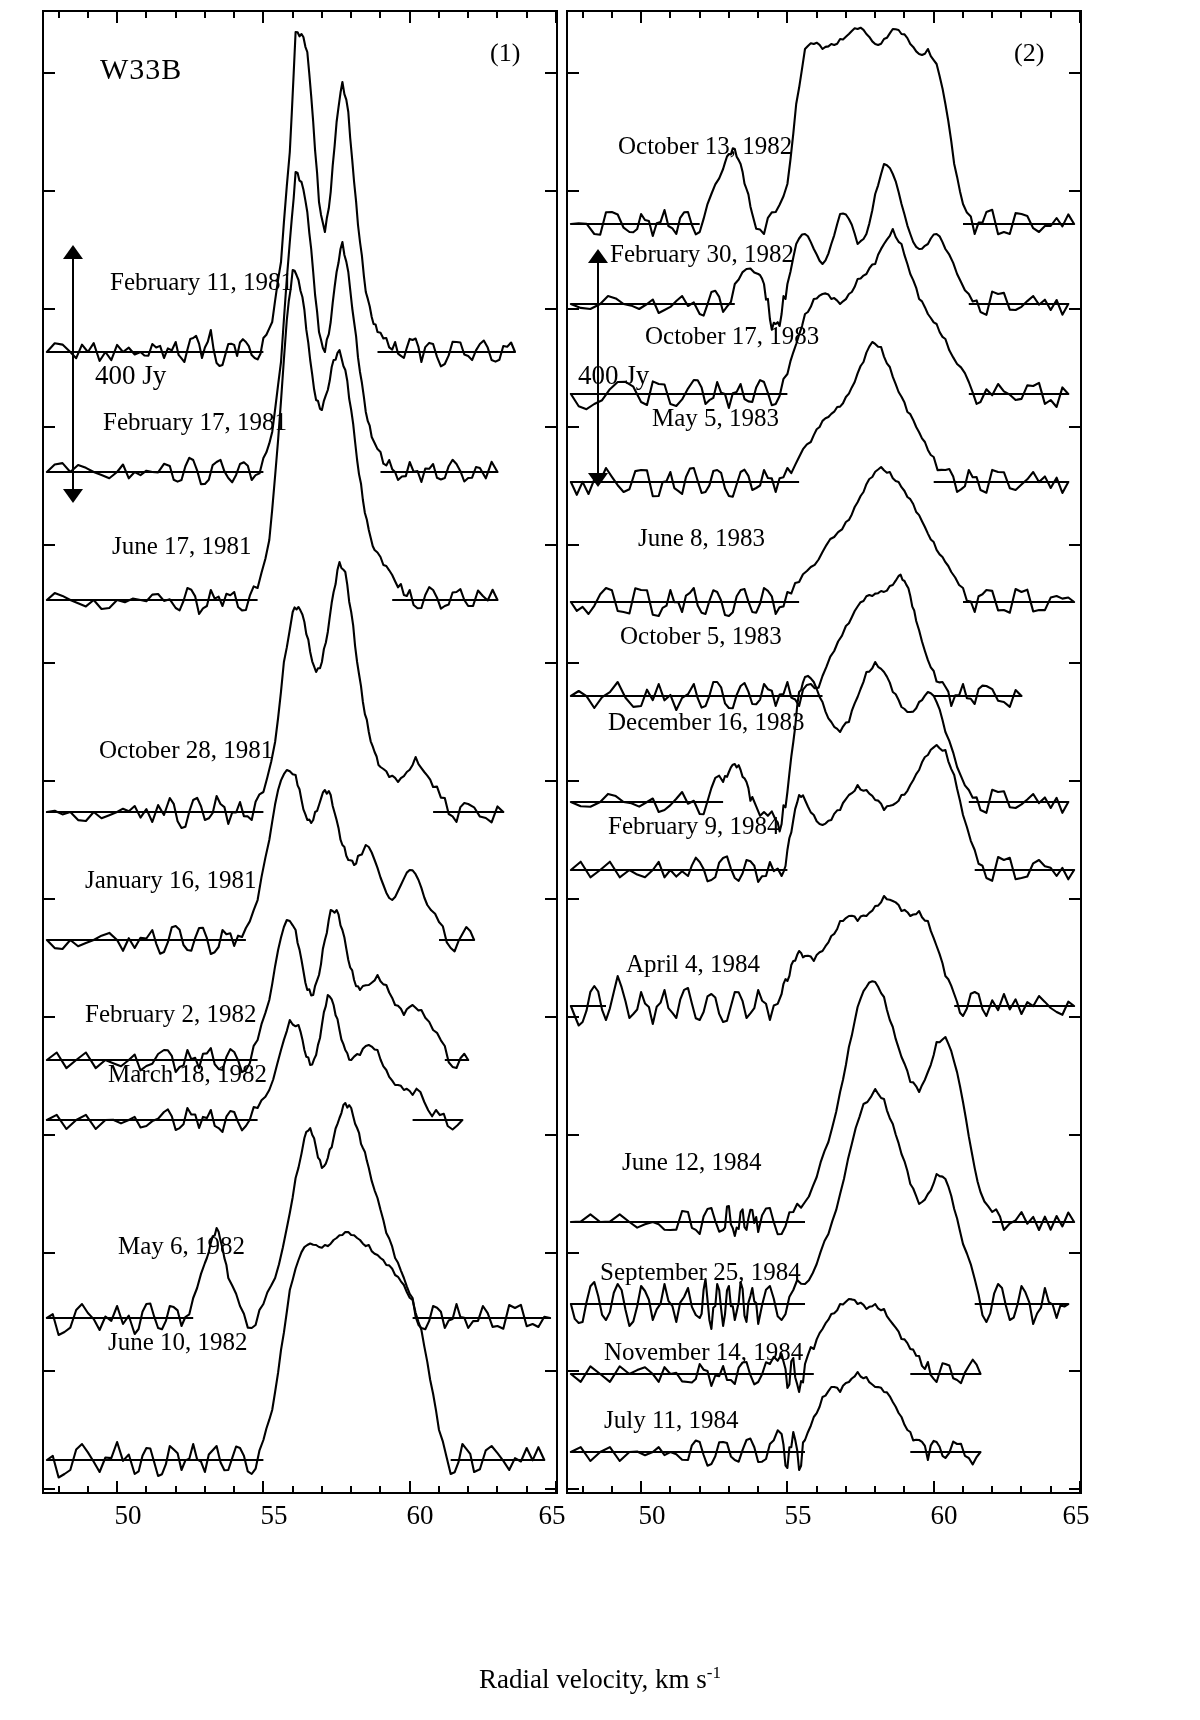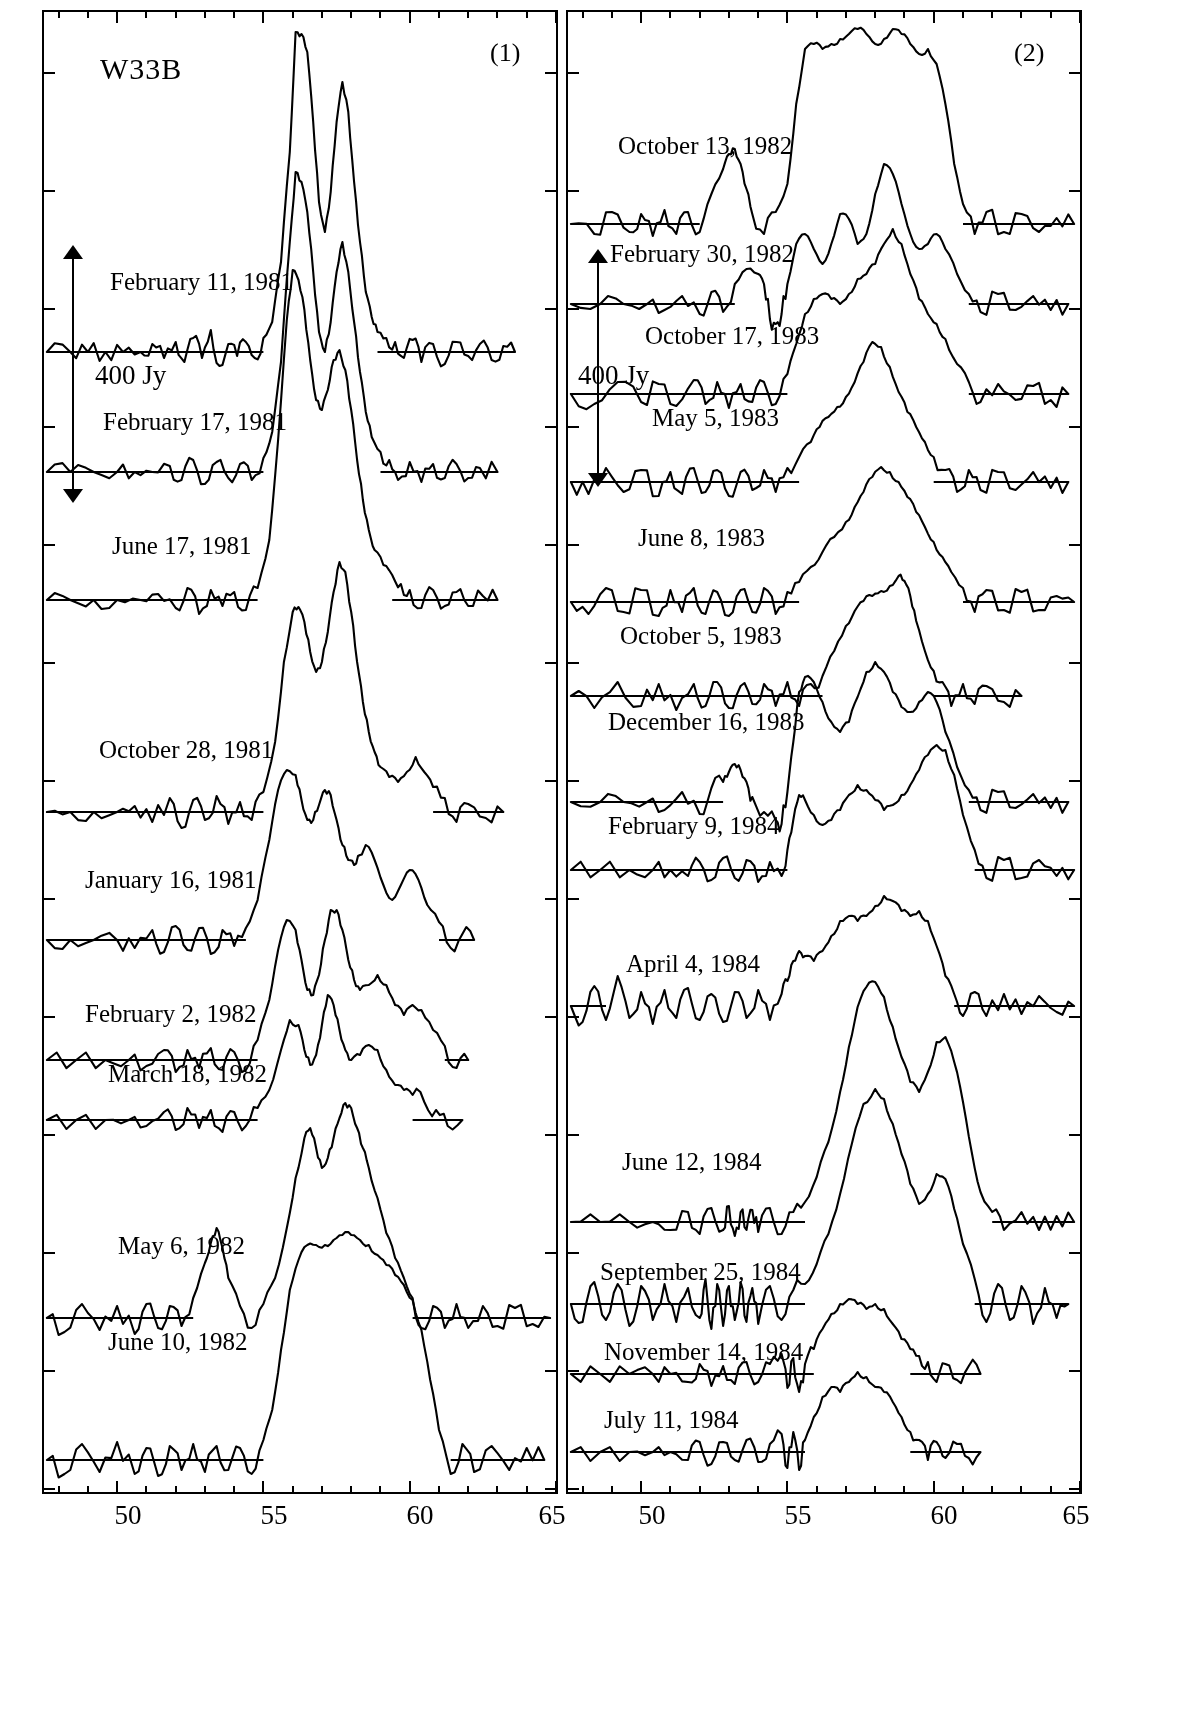--- a/index.html
+++ b/index.html
@@ -289,20 +289,23 @@
 
   <div class="xnum" style="left:128px;">50</div>
   <div class="xnum" style="left:274px;">55</div>
   <div class="xnum" style="left:420px;">60</div>
   <div class="xnum" style="left:552px;">65</div>
   <div class="xnum" style="left:652px;">50</div>
   <div class="xnum" style="left:798px;">55</div>
   <div class="xnum" style="left:944px;">60</div>
   <div class="xnum" style="left:1076px;">65</div>
 
+  <div class="xlabel">
+    <span>Radial velocity, km s</span><sup>-1</sup>
+  </div>
 
   <div class="speclabel" style="left:110px;top:268px;">February 11, 1981</div>
   <div class="speclabel" style="left:103px;top:408px;">February 17, 1981</div>
   <div class="speclabel" style="left:112px;top:532px;">June 17, 1981</div>
   <div class="speclabel" style="left:99px;top:736px;">October 28, 1981</div>
   <div class="speclabel" style="left:85px;top:866px;">January 16, 1981</div>
   <div class="speclabel" style="left:85px;top:1000px;">February 2, 1982</div>
   <div class="speclabel" style="left:88px;top:1060px;margin-left:20px;">March 18, 1982</div>
   <div class="speclabel" style="left:118px;top:1232px;">May 6, 1982</div>
   <div class="speclabel" style="left:108px;top:1328px;">June 10, 1982</div>

